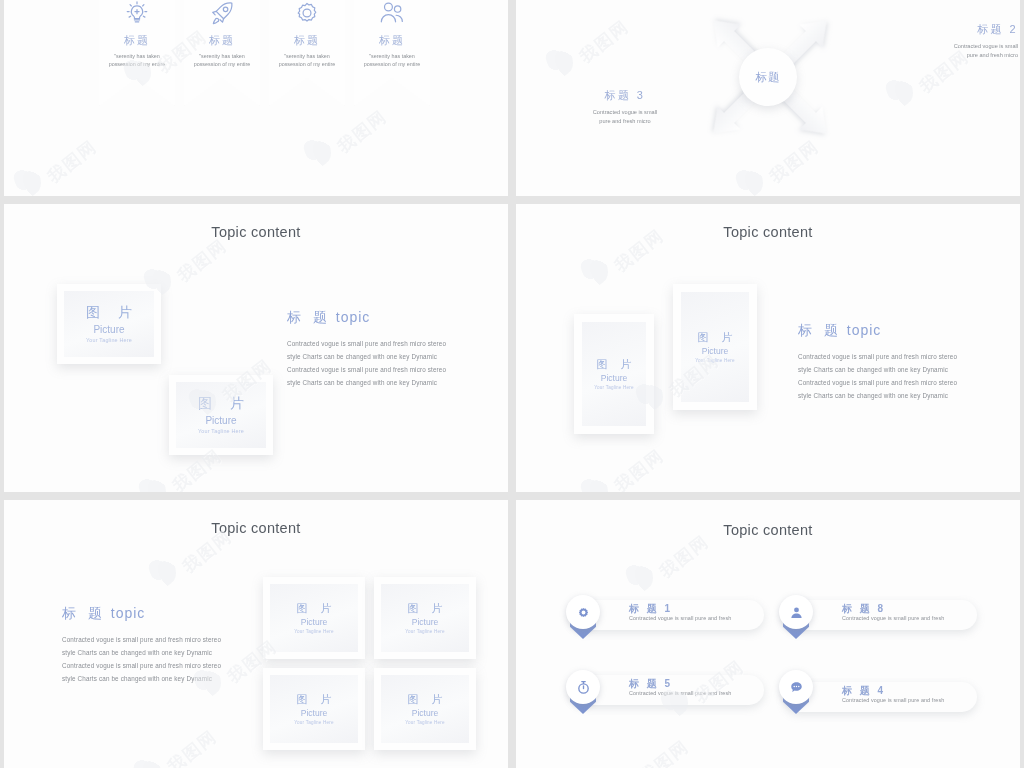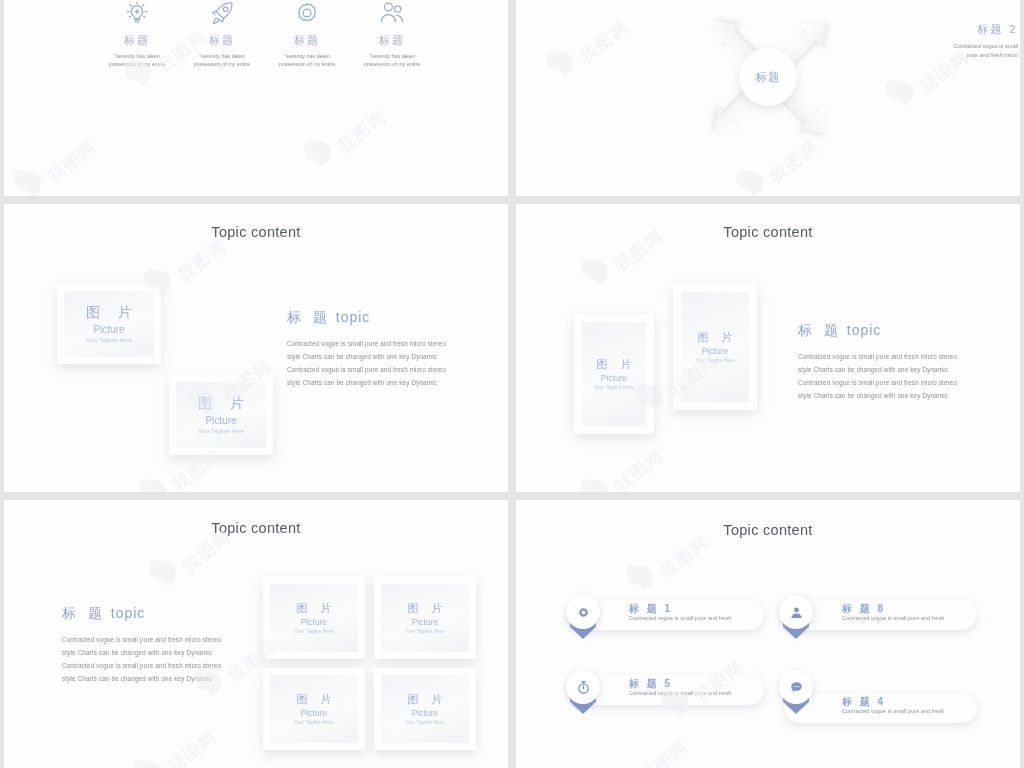--- a/index.html
+++ b/index.html
@@ -258,20 +258,26 @@
       <div class="rcenter">
         <span>标题</span>
       </div>
 
       <div class="rblock rb2">
         <div class="bt">标题 2</div>
         <div class="bd">
           <span>Contracted vogue is small</span><br><span>pure and fresh micro</span>
         </div>
       </div>
+      <div class="rblock rb3">
+        <div class="bt">标题 3</div>
+        <div class="bd">
+          <span>Contracted vogue is small</span><br><span>pure and fresh micro</span>
+        </div>
+      </div>
     </div>
   </div>
 
   <div class="slide">
     <div class="wm">
       <span style="left:170px;top:45px;">我图网</span>
         <i style="left:140px;top:57px;"></i>
       <span style="left:215px;top:165px;">我图网</span>
         <i style="left:185px;top:177px;"></i>
       <span style="left:165px;top:255px;">我图网</span>
@@ -439,21 +445,21 @@
     <div class="pin" style="left:50px;top:170px;">
       <div class="tail"></div>
       <div class="disc">
         <svg viewBox="0 0 24 24" fill="none" stroke="#7d94d0" stroke-width="1.9" stroke-linecap="round">
           <circle cx="12" cy="13.4" r="6.6"></circle>
           <path d="M12 13.4V9.6M12 3.6h0M9.6 3.6h4.8M12 3.6v2.6"></path>
         </svg>
       </div>
     </div>
 
-    <div class="pill" style="left:268px;top:193px;">
+    <div class="pill" style="left:268px;top:182px;">
       <div class="ptitle">标 题 4</div>
       <div class="pdesc">Contracted vogue is small pure and fresh</div>
     </div>
     <div class="pin" style="left:263px;top:170px;">
       <div class="tail"></div>
       <div class="disc">
         <svg viewBox="0 0 24 24" fill="#7d94d0">
           <path d="M4.6 10.6c0-3.5 3.3-6.1 7.4-6.1s7.4 2.6 7.4 6.1-3.3 6.1-7.4 6.1c-.9 0-1.7-.1-2.5-.3l-3.6 2 .9-3.1c-1.4-1.1-2.2-2.7-2.2-4.7z"></path>
           <circle cx="8.8" cy="10.6" r="1" fill="#ffffff"></circle>
           <circle cx="12" cy="10.6" r="1" fill="#ffffff"></circle>

